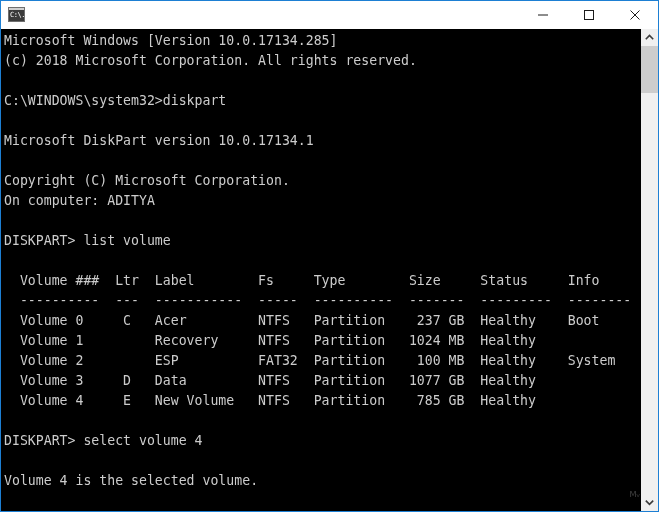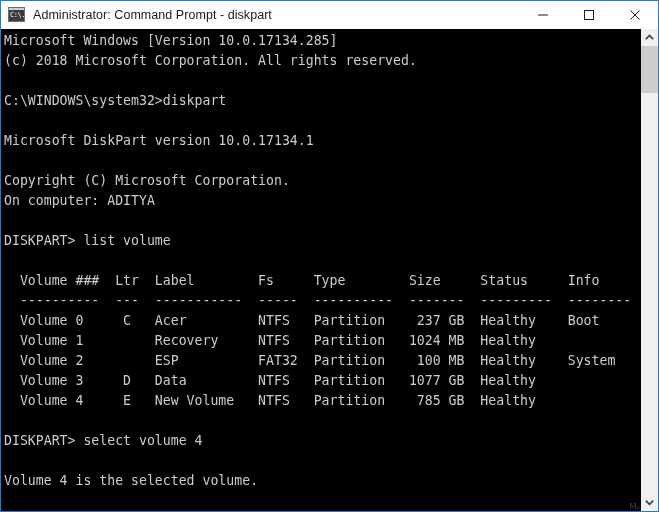--- a/index.html
+++ b/index.html
@@ -148,41 +148,40 @@
     position: absolute;
     left: 0;
     top: 0;
     width: 17px;
     height: 47px;
     background: #cdcdcd;
   }
   .watermark {
     position: absolute;
     right: 18px;
-    bottom: 0;
+    bottom: 12px;
     color: #3a3a3a;
     font-family: "DejaVu Sans", sans-serif;
     font-size: 10px;
     line-height: 10px;
     letter-spacing: -0.5px;
     user-select: none;
   }
 </style>
 </head>
 <body>
 
 <div class="window">
 
   <div class="titlebar">
     <div class="title-icon">
       <div class="frame"></div>
       <div class="bar"></div>
       <div class="prompt">C:\.</div>
     </div>
-    <div class="title-text">Administrator: Command Prompt - diskpart</div>
 
     <div class="win-controls">
       <div class="win-btn">
         <svg width="12" height="12" viewBox="0 0 12 12">
           <line x1="1" y1="6" x2="11" y2="6" stroke="#1b1b1b" stroke-width="1"></line>
         </svg>
       </div>
       <div class="win-btn">
         <svg width="12" height="12" viewBox="0 0 12 12">
           <rect x="1.5" y="1.5" width="9" height="9" fill="none" stroke="#1b1b1b" stroke-width="1"></rect>

